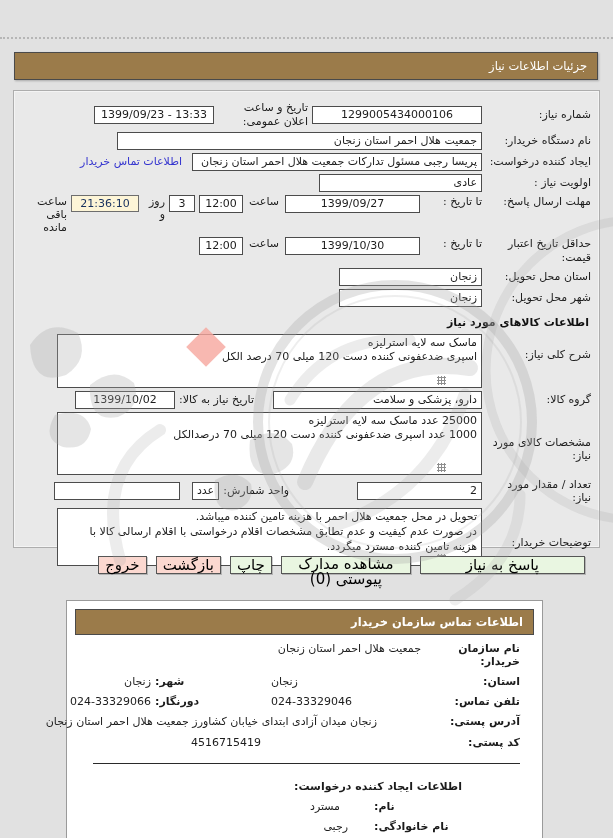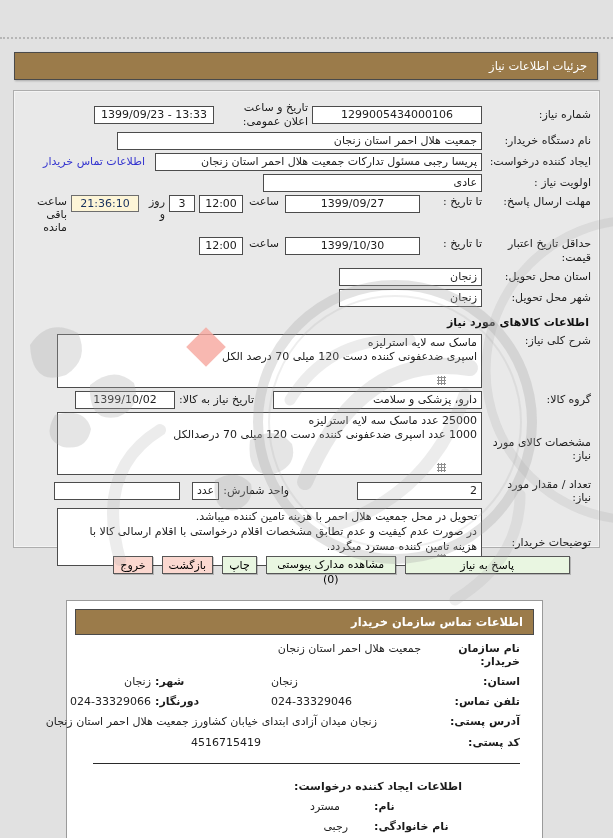--- a/index.html
+++ b/index.html
@@ -32,21 +32,21 @@
   .count-box{background:#fdf5d7;border:1px solid #6e6e6e;height:17px;line-height:15px;
              text-align:center;color:#17305e;flex:none;box-sizing:border-box;}
   .small-box{background:#fff;border:1px solid #4c4c4c;height:17px;line-height:15px;text-align:center;
              flex:none;box-sizing:border-box;}
   .left-group{margin-inline-start:auto;display:flex;align-items:flex-start;gap:4px;}
   .remain{width:54px;line-height:1.2;}
   .sect-title{font-weight:bold;margin:9px 2px 5px 0;color:#111;}
 
   .btnrow{position:absolute;top:556px;right:0;left:0;display:flex;flex-direction:row;
           justify-content:center;gap:9px;padding-left:70px;box-sizing:border-box;}
-  .btn{font-family:"DejaVu Sans",sans-serif;font-size:11px;height:18px;line-height:15px;
+  .btn{font-family:"DejaVu Sans",sans-serif;font-size:15px;height:18px;line-height:15px;
        border:1px solid #565656;box-shadow:1px 1px 0 rgba(0,0,0,.2);padding:0 6px;cursor:pointer;}
   .btn.green{background:#e9f6e1;}
   .btn.pink{background:#fbd8d0;}
 
   .panel2{position:absolute;top:600px;right:70px;width:477px;height:250px;background:#fff;
           border:1px solid #9a9a9a;box-sizing:border-box;padding:8px;}
   .hdr2{height:24px;font-weight:bold;}
   .c-row{display:flex;align-items:flex-start;margin:7px 14px 0 6px;gap:4px;}
   .c-lbl{width:95px;flex:none;font-weight:bold;text-align:right;}
   .c-val{flex:none;text-align:left;}
@@ -77,27 +77,27 @@
       <div class="inp c num" style="width:120px">1399/09/23 - 13:33</div>
     </div>
 
     <div class="row">
       <span class="lbl">نام دستگاه خریدار:</span>
       <div class="inp r" style="width:365px">جمعیت هلال احمر استان زنجان</div>
     </div>
 
     <div class="row">
       <span class="lbl">ایجاد کننده درخواست:</span>
-      <div class="inp r" style="width:327px">پریسا رجبی مسئول تدارکات  جمعیت هلال احمر استان زنجان</div>
+      <div class="inp r" style="width:290px">پریسا رجبی مسئول تدارکات  جمعیت هلال احمر استان زنجان</div>
       <a class="link" href="#">اطلاعات تماس خریدار</a>
     </div>
 
     <div class="row">
       <span class="lbl">اولویت نیاز :</span>
-      <div class="inp r" style="width:219px">عادی</div>
+      <div class="inp r" style="width:163px">عادی</div>
     </div>
 
     <div class="row top">
       <span class="lbl" style="width:105px">مهلت ارسال پاسخ:</span>
       <span class="sublbl" style="width:58px;text-align:right">تا تاریخ :</span>
       <div class="inp c num" style="width:135px">1399/09/27</div>
       <span class="sublbl" style="width:34px;text-align:center">ساعت</span>
       <div class="inp c num" style="width:44px">12:00</div>
       <span class="left-group">
         <span class="small-box num" style="width:26px">3</span>
@@ -121,21 +121,21 @@
     </div>
 
     <div class="row">
       <span class="lbl">شهر محل تحویل:</span>
       <div class="inp r" style="width:143px">زنجان</div>
     </div>
 
     <div class="sect-title">اطلاعات کالاهای مورد نیاز</div>
 
     <div class="row top">
-      <span class="lbl" style="">شرح کلی نیاز:</span>
+      <span class="lbl" style="margin-top:14px">شرح کلی نیاز:</span>
       <div class="ta" style="width:425px;height:54px">ماسک سه لایه استرلیزه
 اسپری ضدعفونی کننده دست 120 میلی 70 درصد الکل</div>
       <span class="grip" style="margin-right:-437px;margin-top:44px;position:relative;left:0"></span>
     </div>
 
     <div class="row">
       <span class="lbl">گروه کالا:</span>
       <div class="inp r" style="width:209px">دارو، پزشکی و سلامت</div>
       <span class="sublbl" style="width:80px;text-align:left;margin-right:10px">تاریخ نیاز به کالا:</span>
       <div class="inp c num" style="width:100px">1399/10/02</div>

